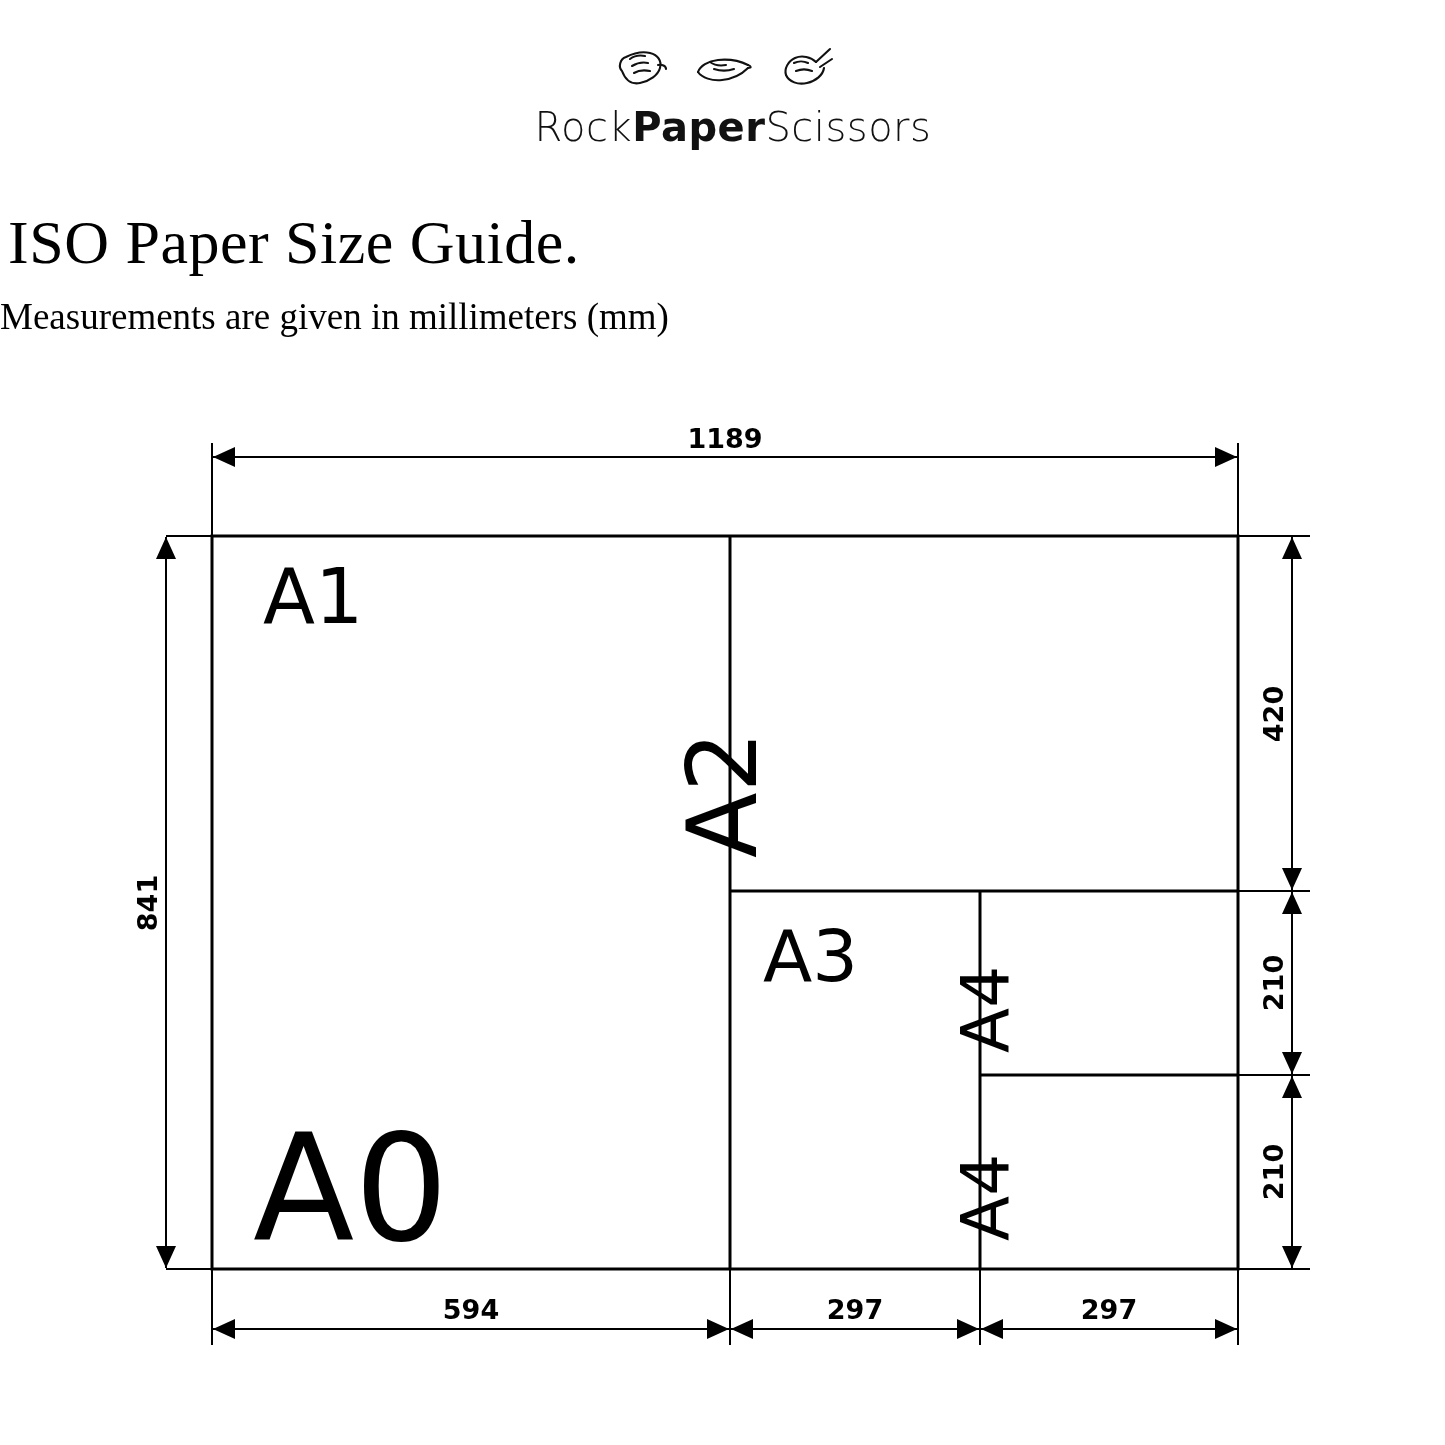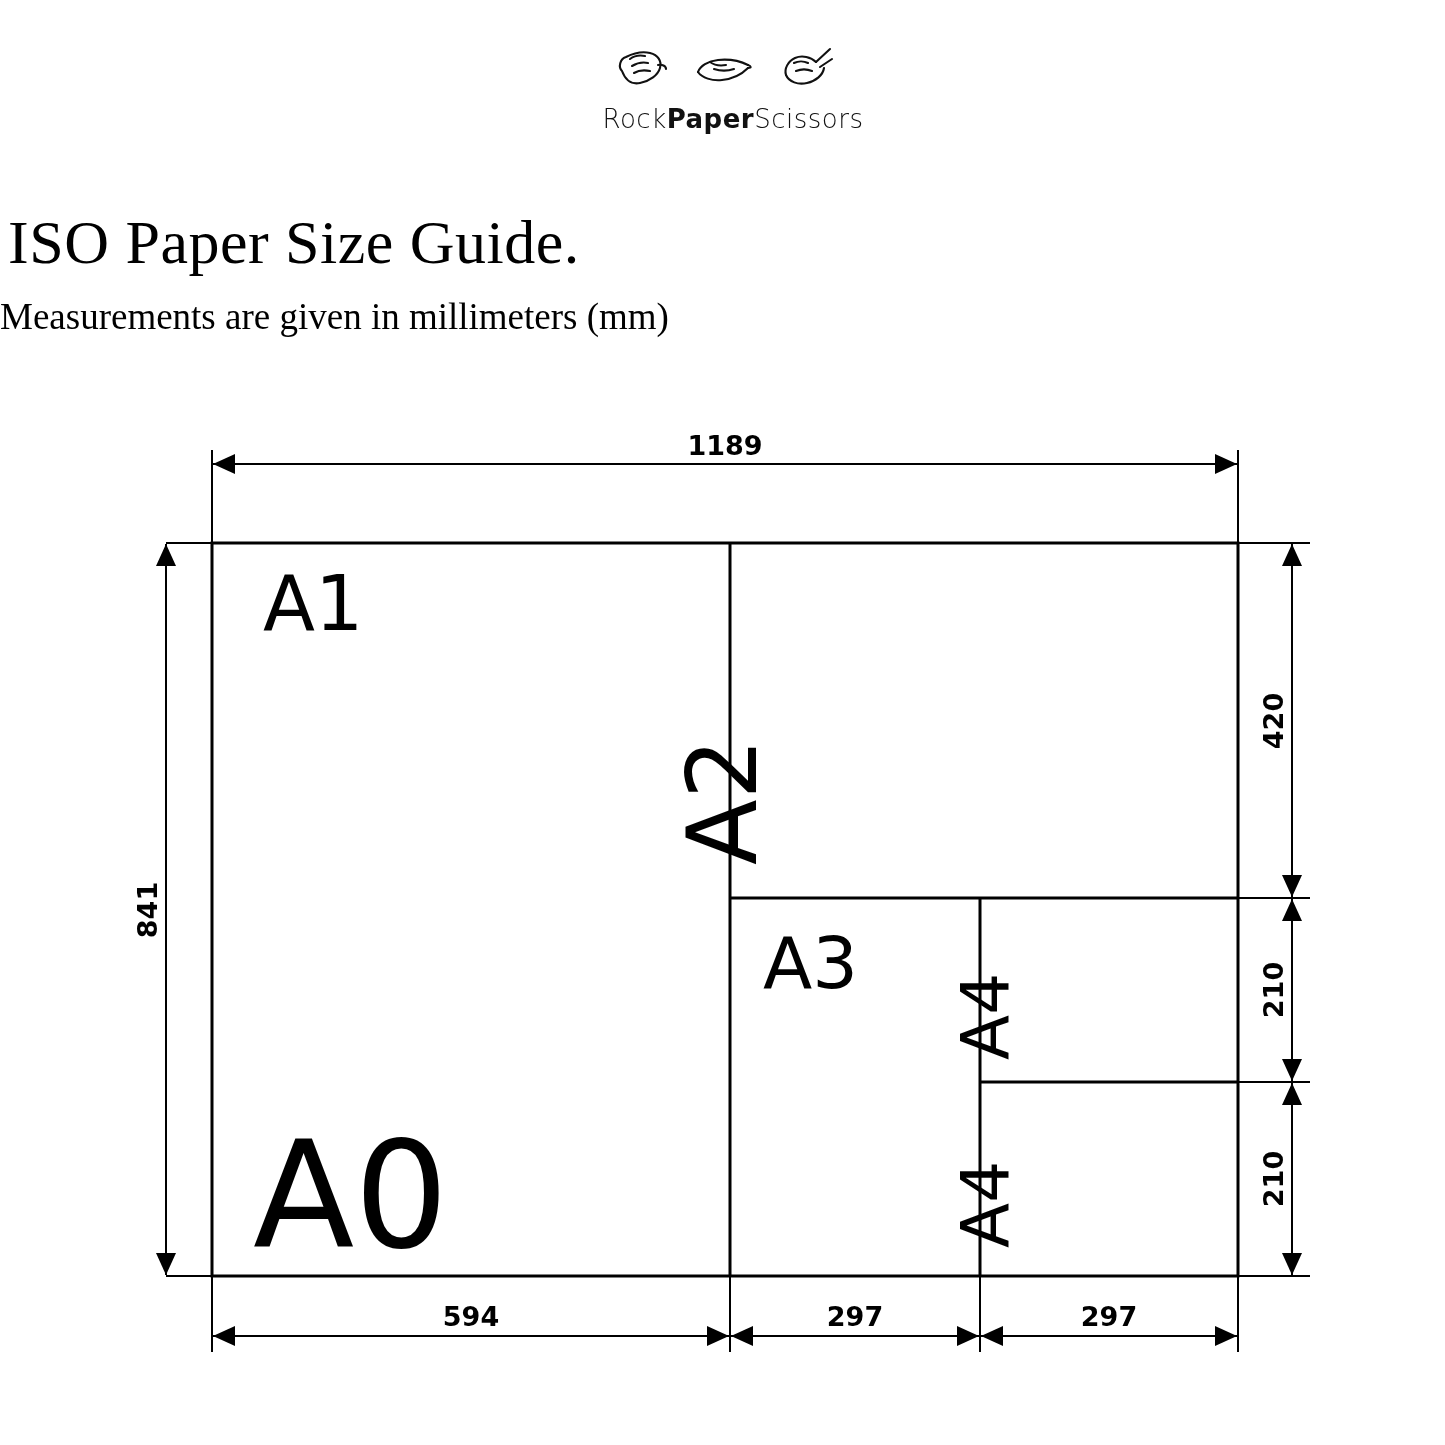--- a/index.html
+++ b/index.html
@@ -26,21 +26,21 @@
   }
   .brand-icons {
     height: 62px;
     display: flex;
     justify-content: center;
     align-items: center;
     gap: 24px;
   }
   .brand-name {
     font-family: "DejaVu Sans", sans-serif;
-    font-size: 26px;
+    font-size: 40px;
     letter-spacing: 0.5px;
     margin-top: 4px;
     color: #111111;
     padding-left: 21px;
   }
   .brand-name .light { font-weight: 300; }
   .brand-name .bold { font-weight: 700; }
 
   
   .title {
@@ -62,21 +62,21 @@
     text-align: left;
     font-family: "Liberation Serif", serif;
     font-size: 37px;
     color: #000;
   }
 
   
   .diagram {
     position: absolute;
     left: 0;
-    top: 12px;
+    top: 5px;
     width: 1445px;
     height: 1047px;
   }
   .diagram svg { display: block; }
 
   .dim-label {
     font-family: "DejaVu Sans", sans-serif;
     font-size: 27px;
     font-weight: 700;
     fill: #000;

